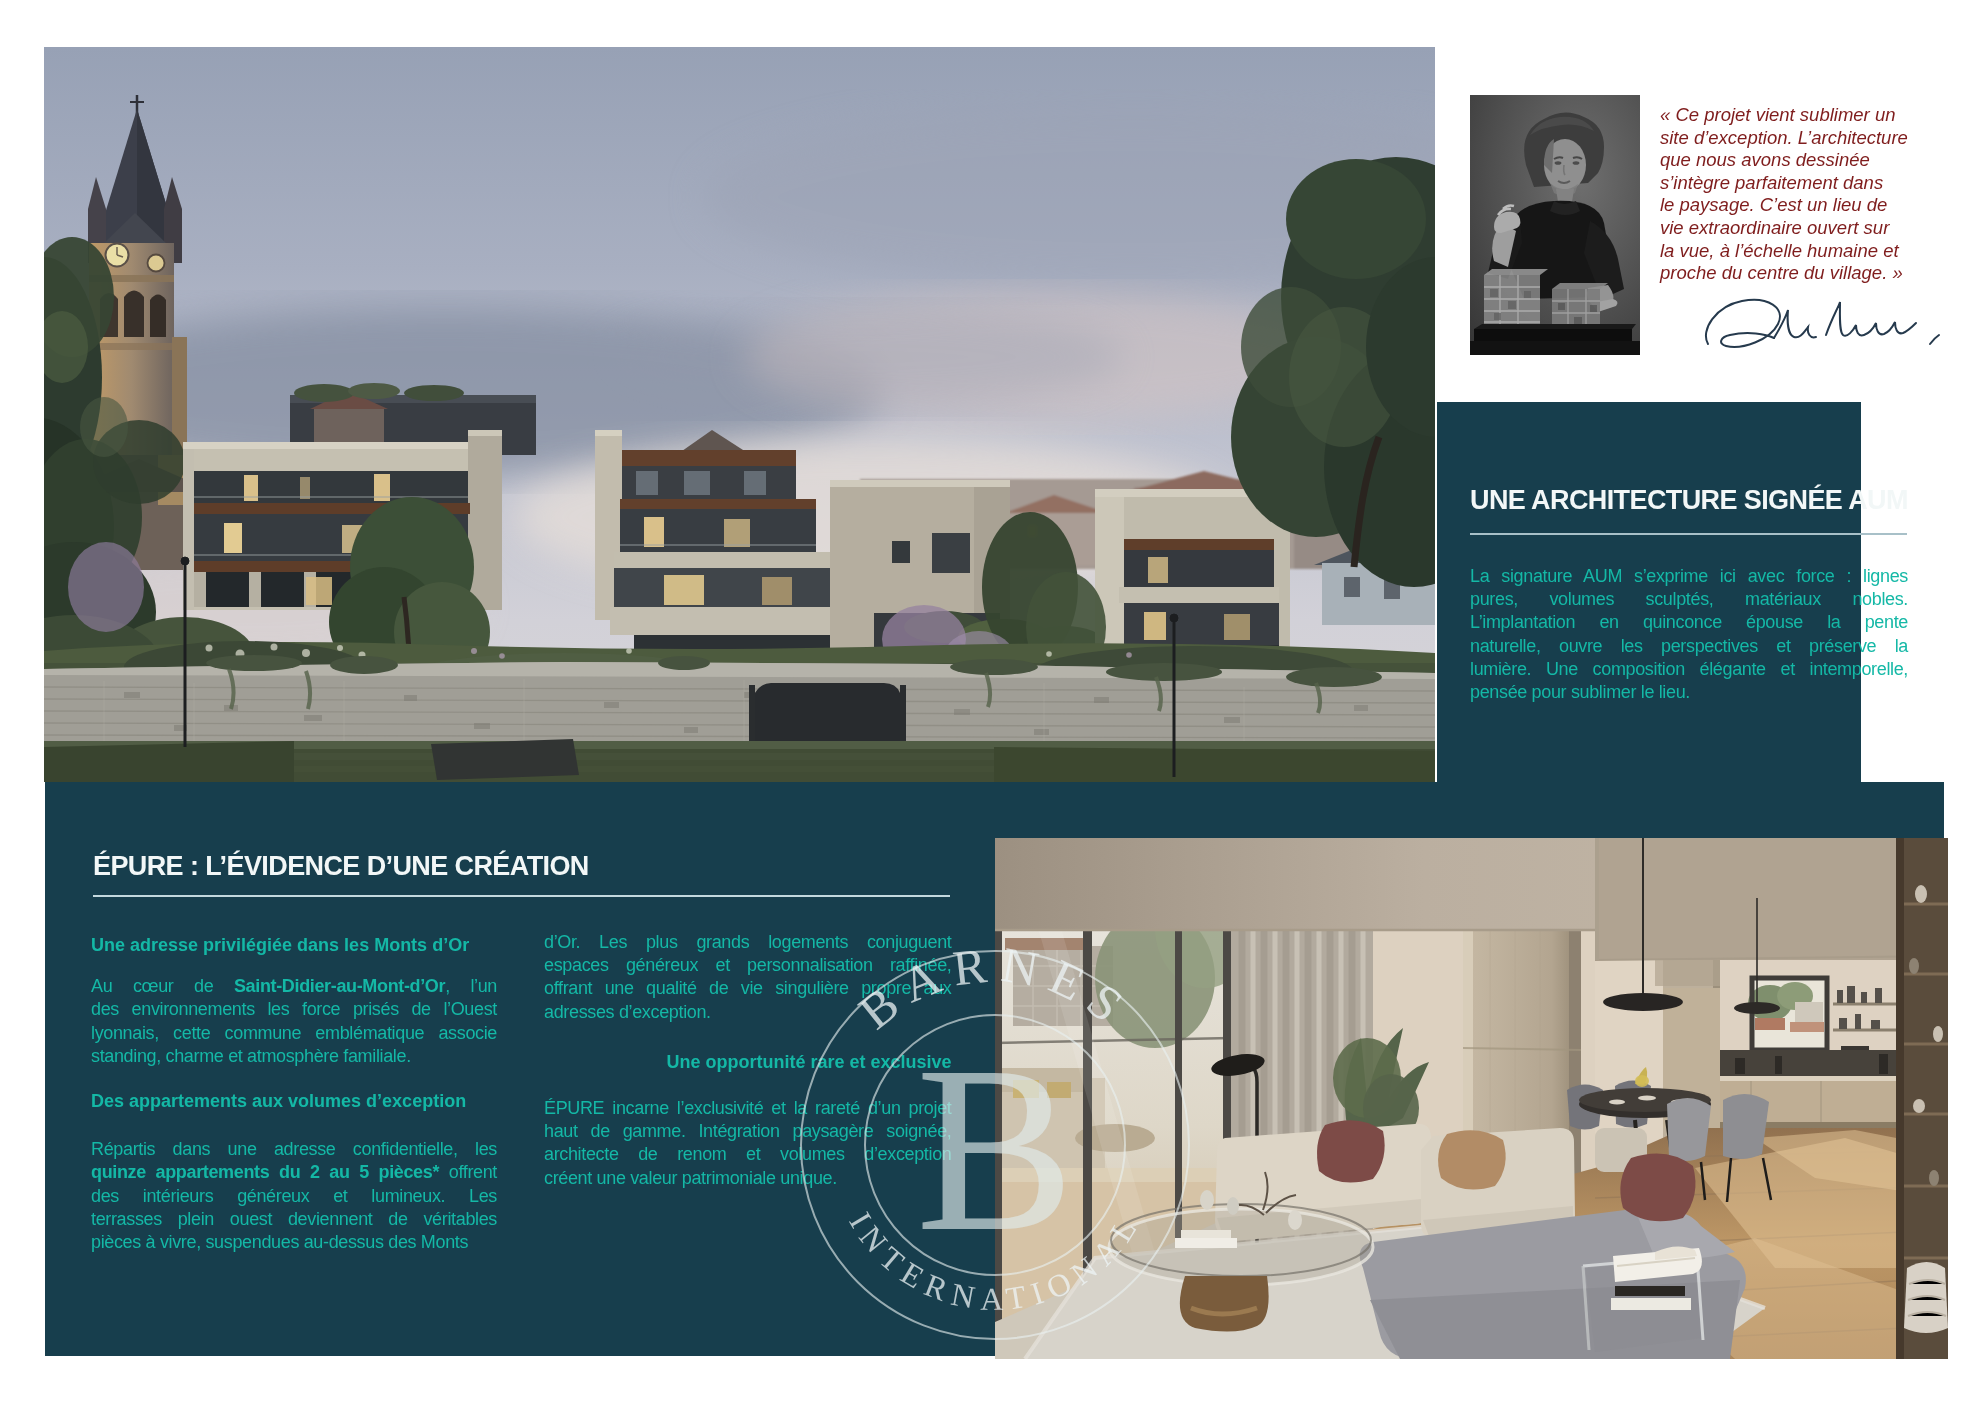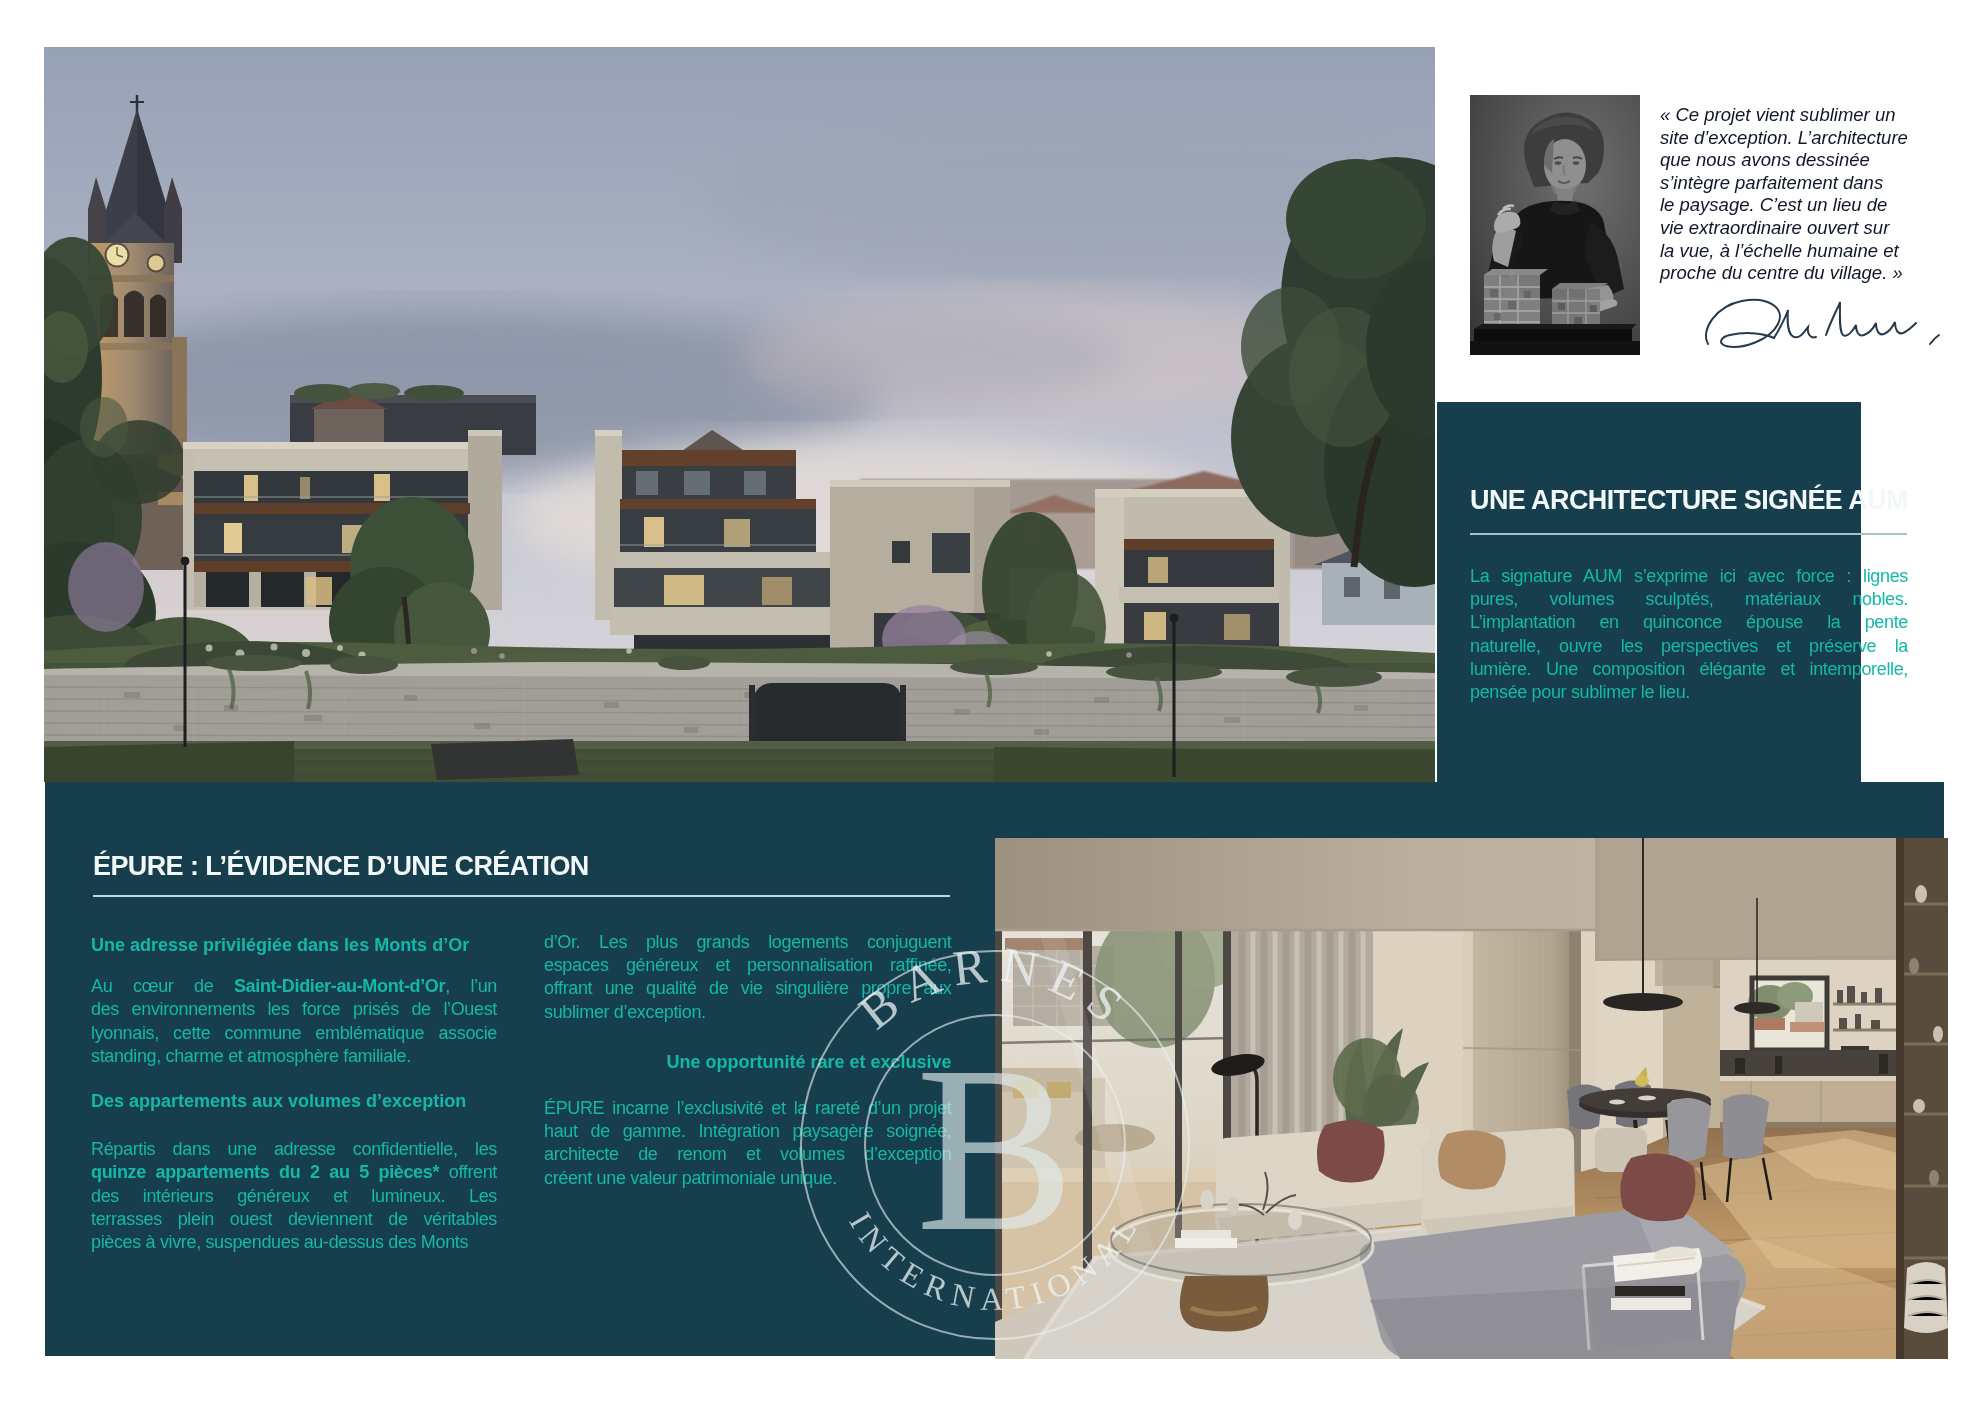--- a/index.html
+++ b/index.html
@@ -4,21 +4,21 @@
 html,body{margin:0;padding:0;background:#ffffff;}
 body{width:1986px;height:1402px;position:relative;overflow:hidden;font-family:"Liberation Sans",sans-serif;}
 .abs{position:absolute;}
 .teal{background:#173e4d;}
 .h1{color:#f2f7f7;font-weight:bold;font-size:27px;letter-spacing:-0.6px;line-height:27px;white-space:nowrap;}
 .rule{height:2px;background:#c3d8de;}
 .body{color:#14b8a6;font-size:18px;letter-spacing:-0.35px;line-height:23.2px;}
 .jl{text-align:justify;text-align-last:justify;white-space:normal;}
 .ll{text-align:left;}
 .sub{font-weight:bold;letter-spacing:0;}
-.quote{color:#0f172a;font-size:18.5px;font-style:italic;line-height:22.6px;letter-spacing:0;}
+.quote{color:#7f1d1d;font-size:18.5px;font-style:italic;line-height:22.6px;letter-spacing:0;}
 b{font-weight:bold;}
 </style></head>
 <body>
 
 <svg class="abs" style="left:44px;top:47px;" width="1391" height="735" viewBox="0 0 1391 735">
 <defs>
 <linearGradient id="sky" x1="0" y1="0" x2="0" y2="1">
 <stop offset="0" stop-color="#97a1b5"></stop>
         <stop offset="0.3" stop-color="#a8afc1"></stop>
 <stop offset="0.55" stop-color="#bfc2cf"></stop>
@@ -472,21 +472,21 @@
       <div class="jl">terrasses plein ouest deviennent de véritables</div>
       <div class="ll">pièces à vivre, suspendues au-dessus des Monts</div>
     </div>
   </div>
 
   <div class="abs body" style="left:499px;top:149px;width:407.5px;">
     <div>
       <div class="jl">d’Or. Les plus grands logements conjuguent</div>
       <div class="jl">espaces généreux et personnalisation raffinée,</div>
       <div class="jl">offrant une qualité de vie singulière propre aux</div>
-      <div class="ll">sublimer d’exception.</div>
+      <div class="ll">adresses d’exception.</div>
     </div>
     <div class="sub" style="margin-top:27px;text-align:right;">Une opportunité rare et exclusive</div>
     <div style="margin-top:23px;">
       <div class="jl">ÉPURE incarne l’exclusivité et la rareté d’un projet</div>
       <div class="jl">haut de gamme. Intégration paysagère soignée,</div>
       <div class="jl">architecte de renom et volumes d’exception</div>
       <div class="ll">créent une valeur patrimoniale unique.</div>
     </div>
   </div>
 </div>

